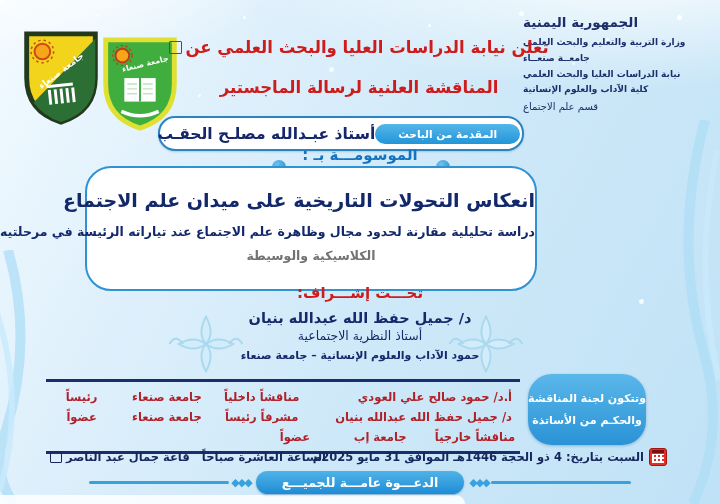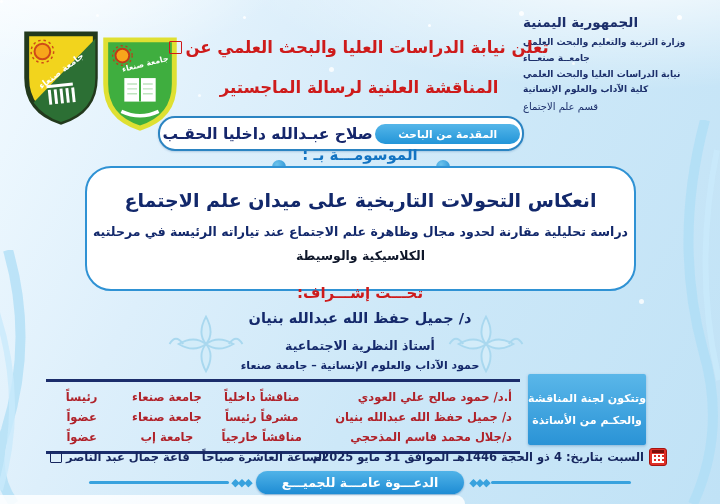--- a/index.html
+++ b/index.html
@@ -33,34 +33,34 @@
   
   .pill{left:158px;top:116px;width:362px;height:31px;background:#fff;border:2px solid #2b84c2;
     border-radius:17px;display:flex;align-items:center;box-shadow:0 1px 2px rgba(40,100,160,.25);}
   .pill .badge{background:linear-gradient(180deg,#55b6e9,#2395d8);color:#fff;font-size:10.5px;font-weight:bold;
     border-radius:14px;padding:4px 23px;margin-right:2px;white-space:nowrap;}
   .pill .rname{flex:1;text-align:center;color:#15266b;font-weight:bold;font-size:15.5px;white-space:nowrap;}
   
   .entitled-label{left:0;top:146px;width:720px;text-align:center;color:#1374c2;font-weight:bold;font-size:15px;}
   .ecirc{width:14px;height:14px;border-radius:50%;background:radial-gradient(circle at 35% 30%,#6cc2ec,#1b89d0);top:160px;}
   
-  .tbox{left:85px;top:166px;width:551px;height:125px;background:#fff;border:2.5px solid #2f92d4;
+  .tbox{left:85px;top:166px;width:452px;height:125px;background:#fff;border:2.5px solid #2f92d4;
     border-radius:26px;text-align:center;box-sizing:border-box;padding-top:21px;}
   .tbox .title{color:#12286b;font-weight:bold;font-size:19px;white-space:nowrap;}
   .tbox .sub1{color:#12286b;font-weight:bold;font-size:12.5px;margin-top:13px;white-space:nowrap;}
-  .tbox .sub2{color:#0f172a;font-weight:bold;font-size:12.5px;margin-top:9px;}
+  .tbox .sub2{color:#737373;font-weight:bold;font-size:12.5px;margin-top:9px;}
   
   .sup{left:0;top:284px;width:720px;text-align:center;}
   .sup .head{color:#ce1b1b;font-weight:bold;font-size:15px;}
   .sup .nm{color:#15296b;font-weight:bold;font-size:14.5px;margin-top:8px;}
-  .sup .tt{color:#15296b;font-weight:bold;font-size:12.5px;margin-top:12px;}
+  .sup .tt{color:#15296b;font-weight:normal;font-size:12.5px;margin-top:2px;}
   .sup .af{color:#15296b;font-weight:bold;font-size:11px;margin-top:6px;}
   
   .note{left:528px;top:374px;width:118px;height:71px;background:linear-gradient(180deg,#5ab7e9,#2a93d6);
-    border-radius:2px;color:#fff;font-weight:bold;font-size:11px;display:flex;flex-direction:column;
+    border-radius:24px;color:#fff;font-weight:bold;font-size:11px;display:flex;flex-direction:column;
     justify-content:center;align-items:center;gap:9px;text-align:center;box-shadow:0 1px 3px rgba(30,90,150,.35);}
   
   .ctable{left:46px;top:379px;width:474px;border-top:3px solid #1b2d6b;border-bottom:3px solid #1b2d6b;
     box-sizing:border-box;padding:5px 0 4px;}
   .crow{display:flex;align-items:center;height:20px;color:#b0222a;font-weight:bold;font-size:11.5px;white-space:nowrap;}
   .c-name{width:45%;text-align:right;padding-right:8px;box-sizing:border-box;}
   .c-role{width:19%;text-align:center;}
   .c-univ{width:21%;text-align:center;}
   .c-pos{width:15%;text-align:center;}
   
@@ -140,21 +140,21 @@
   <div class="abs announce">
     <div class="l1">
       <span>تعلن نيابة الدراسات العليا والبحث العلمي عن</span>
       <span class="glyphbox"></span>
     </div>
     <div class="l2">المناقشة العلنية لرسالة الماجستير</div>
   </div>
 
   <div class="abs pill">
     <span class="badge">المقدمة من الباحث</span>
-    <span class="rname">صلاح عبـدالله داخليا الحقـب</span>
+    <span class="rname">أستاذ عبـدالله مصلـح الحقـب</span>
   </div>
 
   <div class="abs entitled-label">الموسومـــة بـ :</div>
   <div class="abs ecirc" style="left:272px;"></div>
   <div class="abs ecirc" style="left:436px;"></div>
 
   <div class="abs tbox">
     <div class="title">انعكاس التحولات التاريخية على ميدان علم الاجتماع</div>
     <div class="sub1">دراسة تحليلية مقارنة لحدود مجال وظاهرة علم الاجتماع عند تياراته الرئيسة في مرحلتيه</div>
     <div class="sub2">الكلاسيكية والوسيطة</div>
@@ -199,21 +199,20 @@
       <span class="c-univ">جامعة صنعاء</span>
       <span class="c-pos">رئيساً</span>
     </div>
     <div class="crow">
       <span class="c-name">د/ جميل حفظ الله عبدالله بنيان</span>
       <span class="c-role">مشرفاً رئيساً</span>
       <span class="c-univ">جامعة صنعاء</span>
       <span class="c-pos">عضواً</span>
     </div>
     <div class="crow">
-      <span class="c-name">د/جلال محمد قاسم المذحجي</span>
       <span class="c-role">مناقشاً خارجياً</span>
       <span class="c-univ">جامعة إب</span>
       <span class="c-pos">عضواً</span>
     </div>
   </div>
 
   <div class="abs cal"></div>
   <div class="abs ev" style="left:332px;width:312px;text-align:center;">السبت بتاريخ: 4 ذو الحجة 1446هـ الموافق 31 مايو 2025م</div>
   <div class="abs ev" style="left:204px;width:122px;text-align:center;">الساعة العاشرة صباحاً</div>
   <div class="abs ev venue" style="left:50px;">

